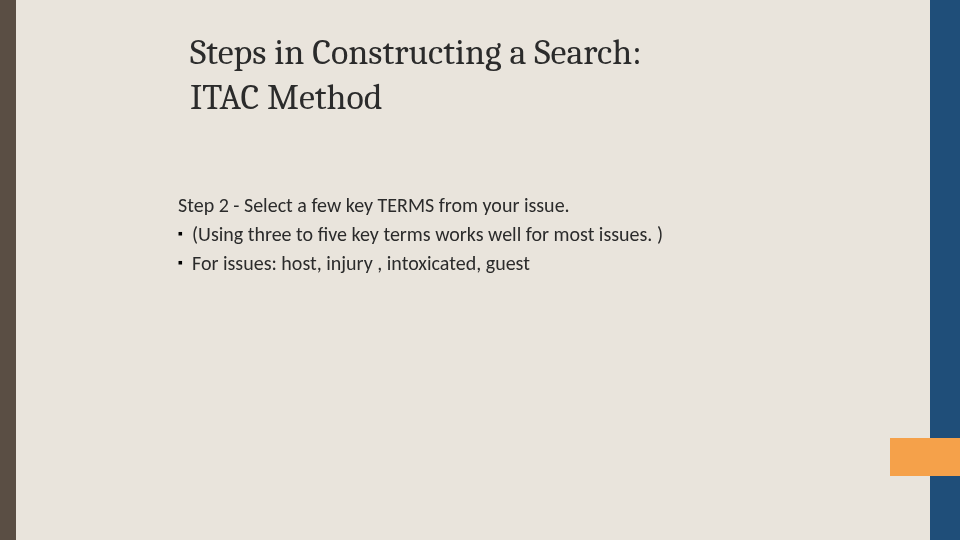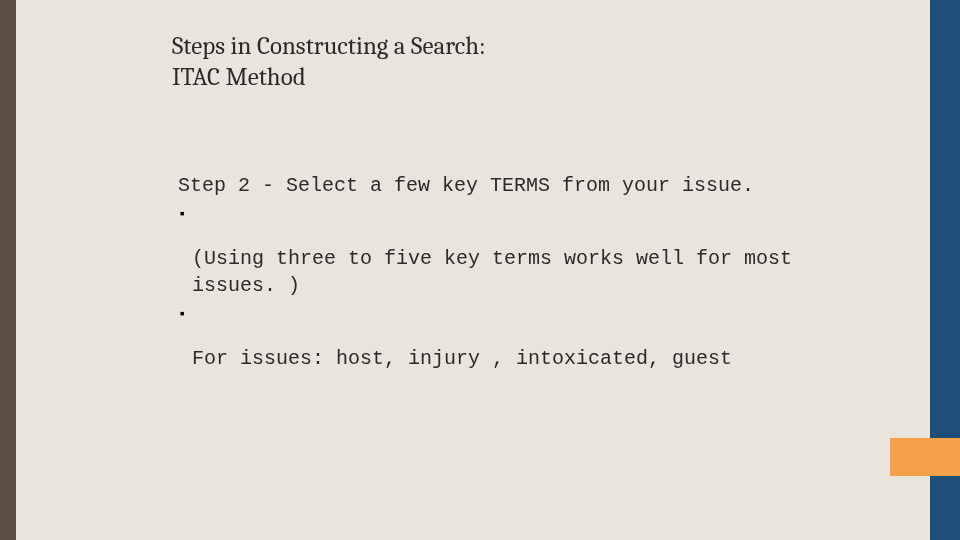--- a/index.html
+++ b/index.html
@@ -22,56 +22,54 @@
     background: #1f4e79;
   }
   .orange-tab {
     position: absolute;
     right: 0; top: 438px;
     width: 70px; height: 38px;
     background: #f5a14a;
   }
   .title {
     position: absolute;
-    left: 172px; top: 30px;
+    left: 190px; top: 30px;
     width: 560px;
     font-family: "Cambria", Georgia, "Times New Roman", serif;
-    font-size: 25px;
+    font-size: 36px;
     font-weight: 400;
     line-height: 1.25;
     color: #2b2b2b;
     white-space: pre-line;
   }
   .body-text {
     position: absolute;
-    left: 178px; top: 172px;
+    left: 178px; top: 192px;
     width: 640px;
     font-size: 20px;
     line-height: 1.35;
     color: #2b2b2b;
-    font-family: Liberation Mono, monospace;
   }
   .step-line {
     margin-bottom: 2px;
   }
   .bullet-line {
     display: flex;
     align-items: flex-start;
     margin-bottom: 2px;
   }
   .bullet-marker {
     width: 14px;
     flex: 0 0 14px;
     font-size: 14px;
     line-height: 26px;
     color: #000;
   }
   .bullet-text {
     flex: 1;
-    margin-top: 44px;
   }
 </style>
 </head>
 <body>
 
 <div class="left-stripe"></div>
 <div class="right-stripe"></div>
 <div class="orange-tab"></div>
 
 <div class="title"><span>Steps in Constructing a Search:</span>

